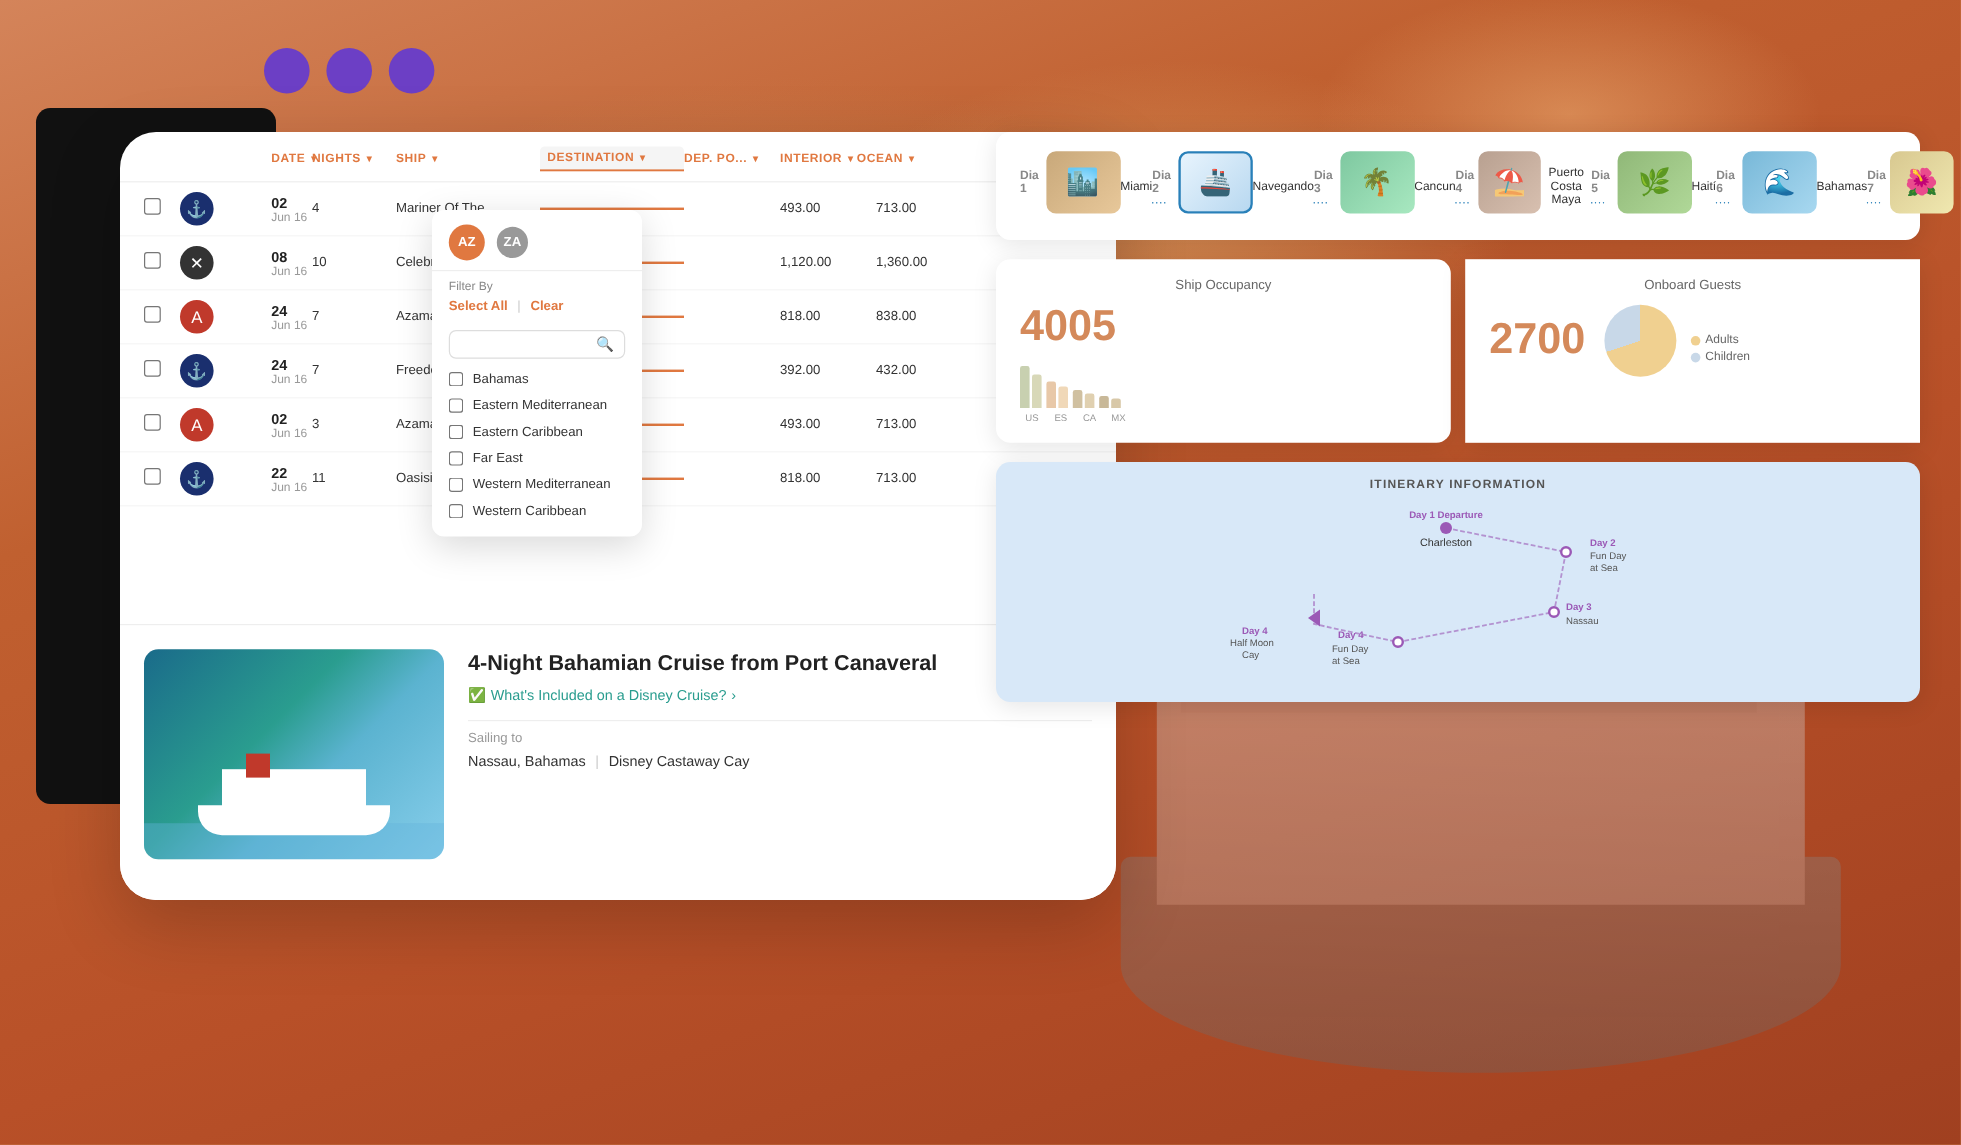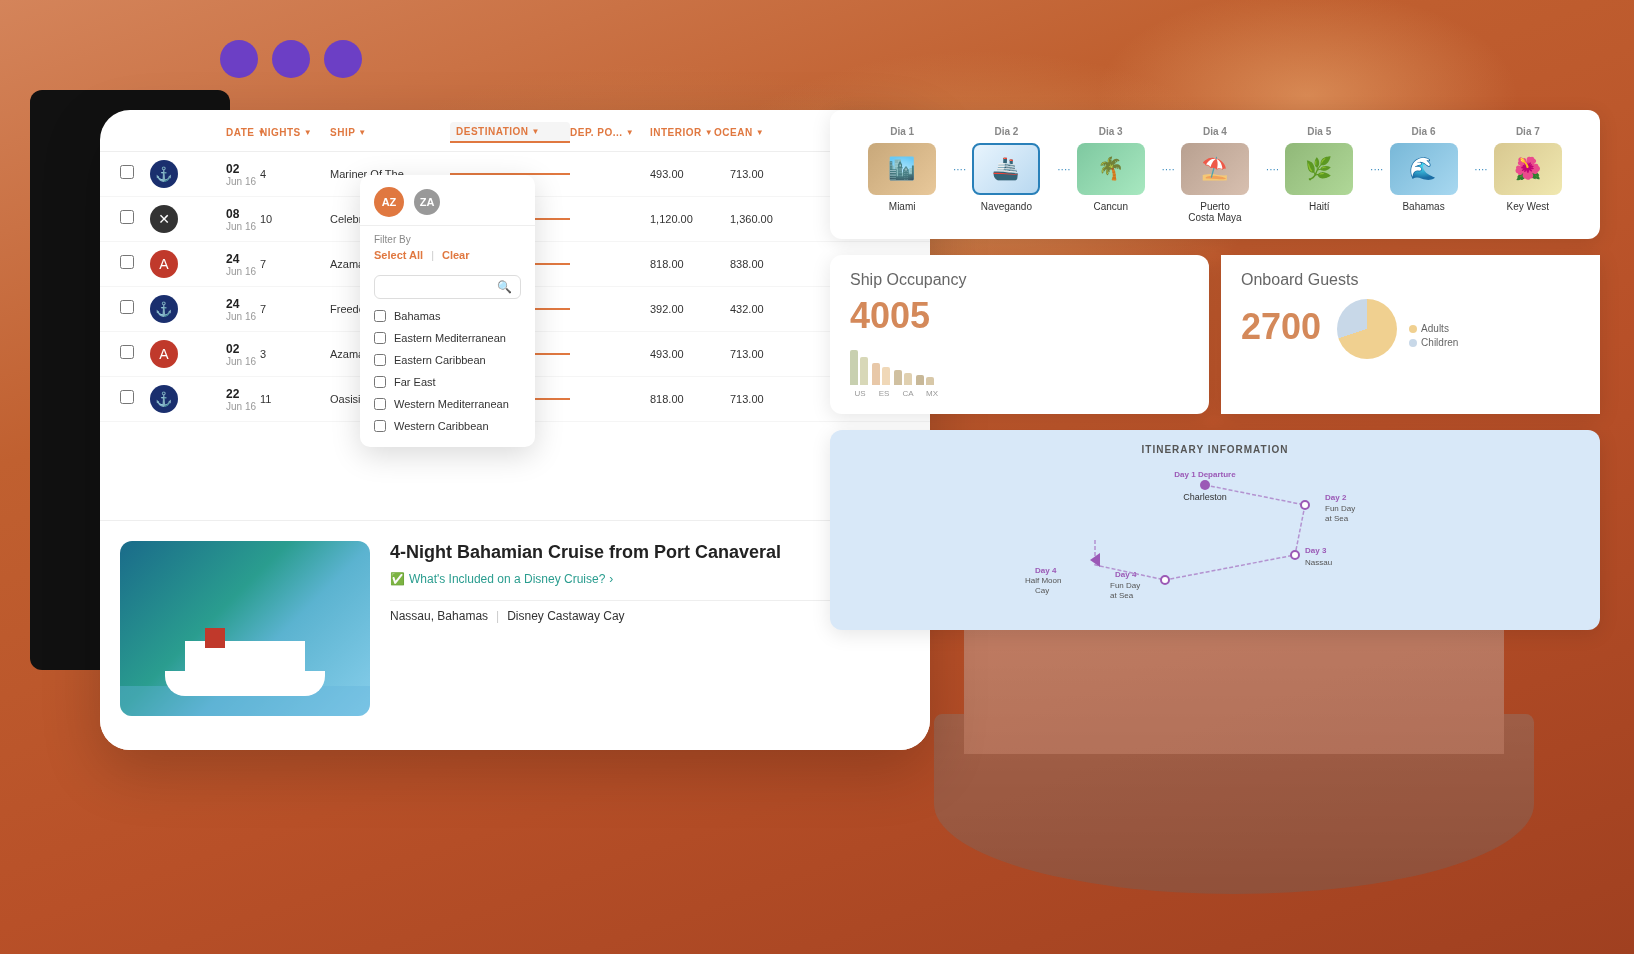--- a/index.html
+++ b/index.html
@@ -344,21 +344,20 @@
       border-radius: 12px;
       padding: 16px 20px;
       margin-bottom: 16px;
       display: flex;
       align-items: flex-start;
       gap: 0;
       box-shadow: 0 4px 20px rgba(0,0,0,0.1);
     }
     .day-item {
       display: flex;
-      flex-direction: column;
       align-items: center;
       flex: 1;
       position: relative;
     }
     .day-label { font-size: 10px; color: #888; font-weight: 600; margin-bottom: 6px; }
     .day-image {
       width: 68px;
       height: 52px;
       border-radius: 8px;
       overflow: hidden;
@@ -397,21 +396,21 @@
       margin-bottom: 16px;
     }
 
     .stat-card {
       background: white;
       border-radius: 12px;
       padding: 16px 20px;
       box-shadow: 0 4px 20px rgba(0,0,0,0.1);
       flex: 1;
     }
-    .stat-label { font-size: 16px; color: #666; margin-bottom: 6px; }
+    .stat-label { font-size: 11px; color: #666; margin-bottom: 6px; text-align: center; }
     .stat-value { font-size: 36px; font-weight: 700; color: #d4895a; }
 
     
     .bar-chart {
       display: flex;
       align-items: flex-end;
       gap: 4px;
       height: 40px;
       margin-top: 8px;
     }
@@ -659,20 +658,21 @@
       </div>
     </div>
     <div class="cruise-info">
       <div class="cruise-title">4-Night Bahamian Cruise from Port Canaveral</div>
       <div class="cruise-link">
         <span class="cruise-link-check">✅</span>
         <span>What's Included on a Disney Cruise?</span>
         <span>›</span>
       </div>
       <hr class="cruise-divider">
+      <div class="sailing-to-label">Sailing to</div>
       <div class="sailing-destinations">
         <span>Nassau, Bahamas</span>
         <span class="sailing-sep">|</span>
         <span>Disney Castaway Cay</span>
       </div>
     </div>
   </div>
 </div>
 
 <div class="dropdown-overlay">

